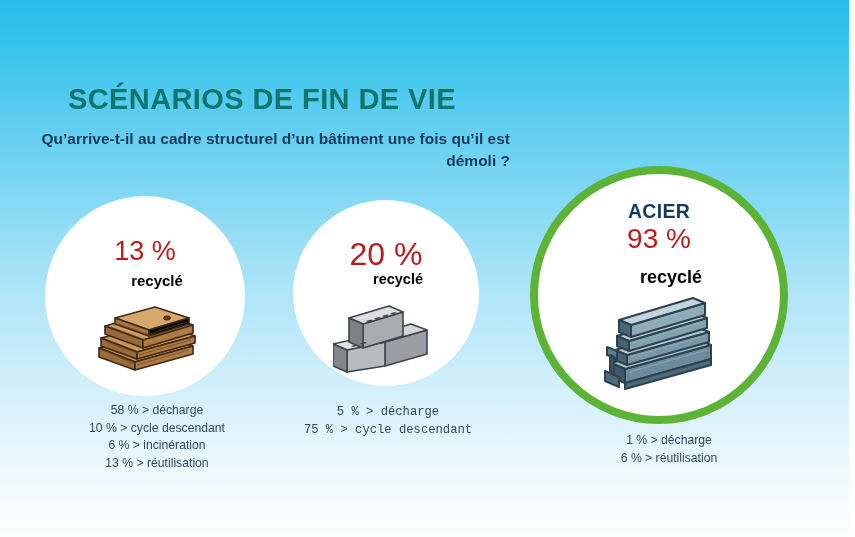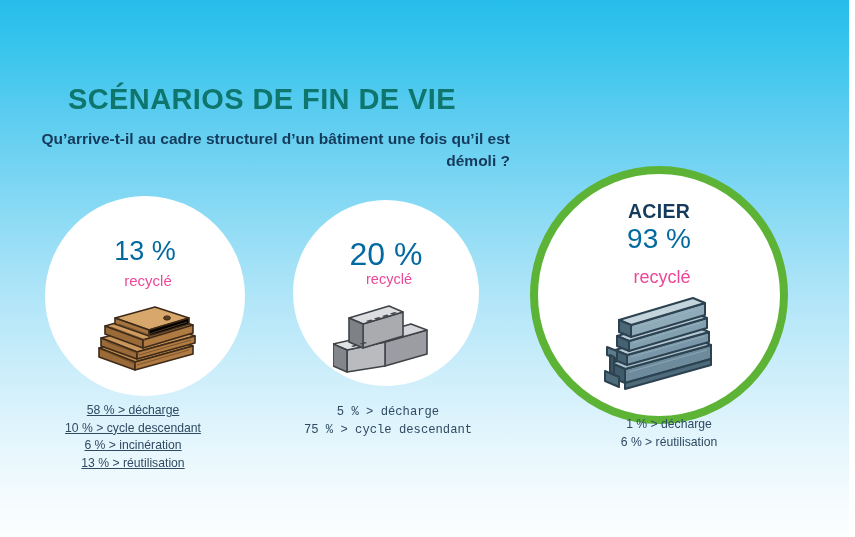--- a/index.html
+++ b/index.html
@@ -102,30 +102,30 @@
     text-align: center;
     font-weight: bold;
     color: #153a5b;
     letter-spacing: 0.3px;
   }
   .mat-pct {
     position: absolute;
     left: 0;
     width: 100%;
     text-align: center;
-    color: #0369a1;
+    color: #b91c1c;
     font-weight: normal;
   }
   .mat-recycled {
     position: absolute;
-    left: 3px;
+    left: 12px;
     width: 100%;
     text-align: center;
-    color: #ec4899;
-    font-weight: normal;
+    color: #000000;
+    font-weight: bold;
   }
 
   
   .circle-bois .mat-label { top: 22px; font-size: 16px; }
   .circle-bois .mat-pct   { top: 40px; font-size: 27px; }
   .circle-bois .mat-recycled { top: 76px; font-size: 15px; }
   
   .circle-beton .mat-label { top: 19px; font-size: 15.5px; }
   .circle-beton .mat-pct   { top: 36px; font-size: 32px; }
   .circle-beton .mat-recycled { top: 71px; font-size: 14.5px; }
@@ -147,23 +147,23 @@
 
   
   .caption {
     position: absolute;
     text-align: center;
     color: #2f4a63;
     font-size: 12.2px;
     line-height: 1.45;
     white-space: nowrap;
   }
-  .caption-bois  { left: 48px;  top: 402px; width: 170px; text-decoration: underline; }
+  .caption-bois  { left: 72px;  top: 402px; width: 170px; }
   .caption-beton { left: 300px; top: 404px; width: 176px; font-family: Liberation Mono, monospace; }
-  .caption-acier { left: 580px; top: 416px; width: 178px; }
+  .caption-acier { left: 580px; top: 432px; width: 178px; }
   .caption div { white-space: nowrap; }
 </style>
 </head>
 <body>
 
 <div id="infographic">
 
   <div class="bg-gradient"></div>
   <div class="right-edge-strip"></div>
 

